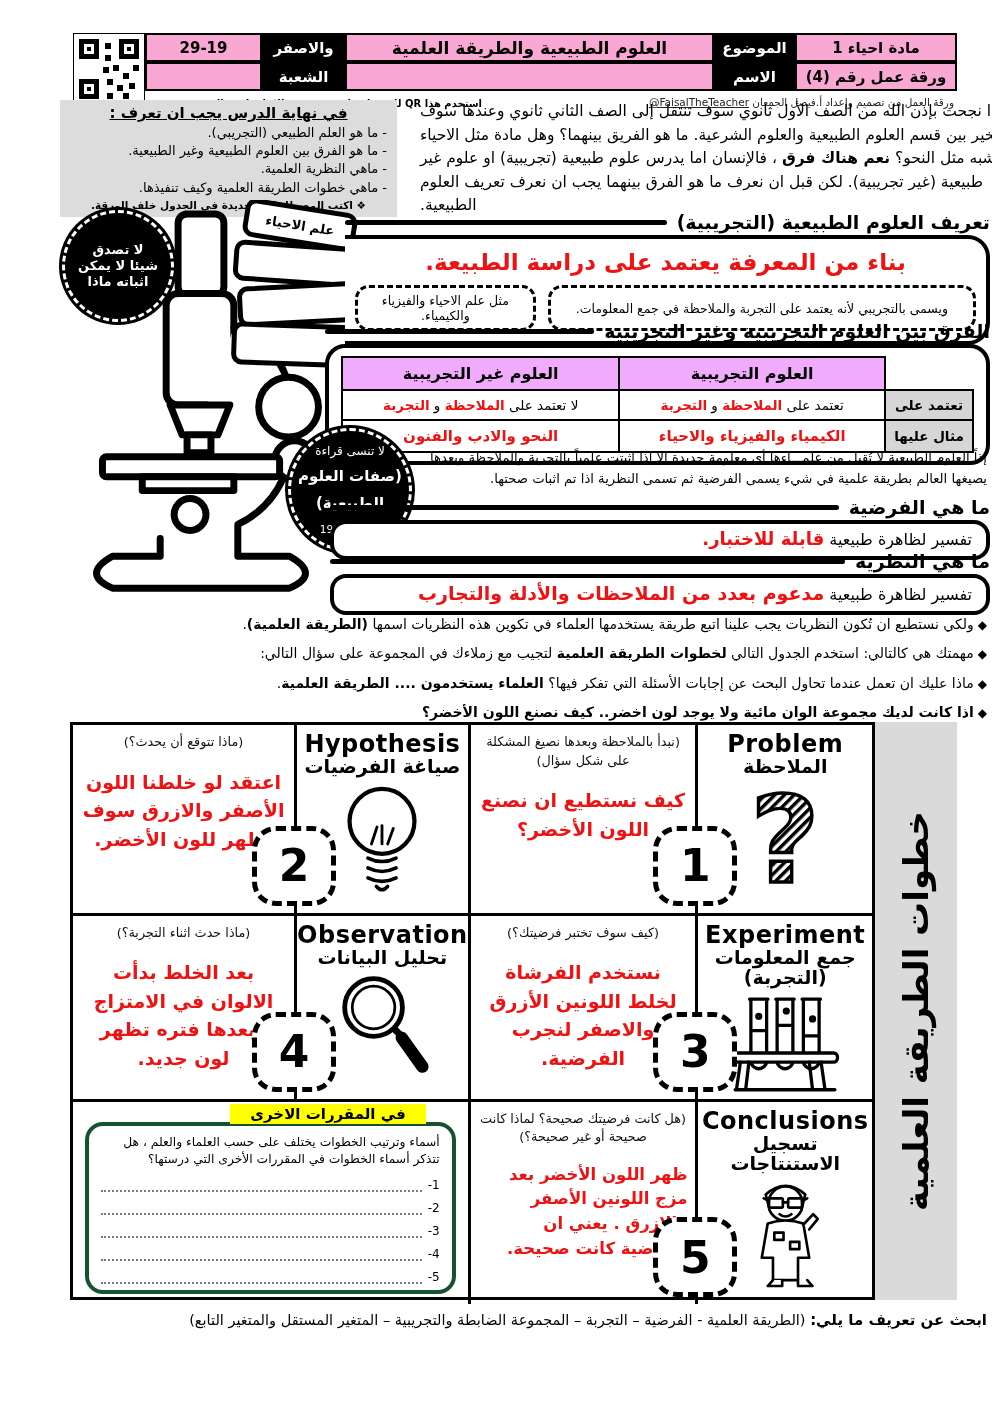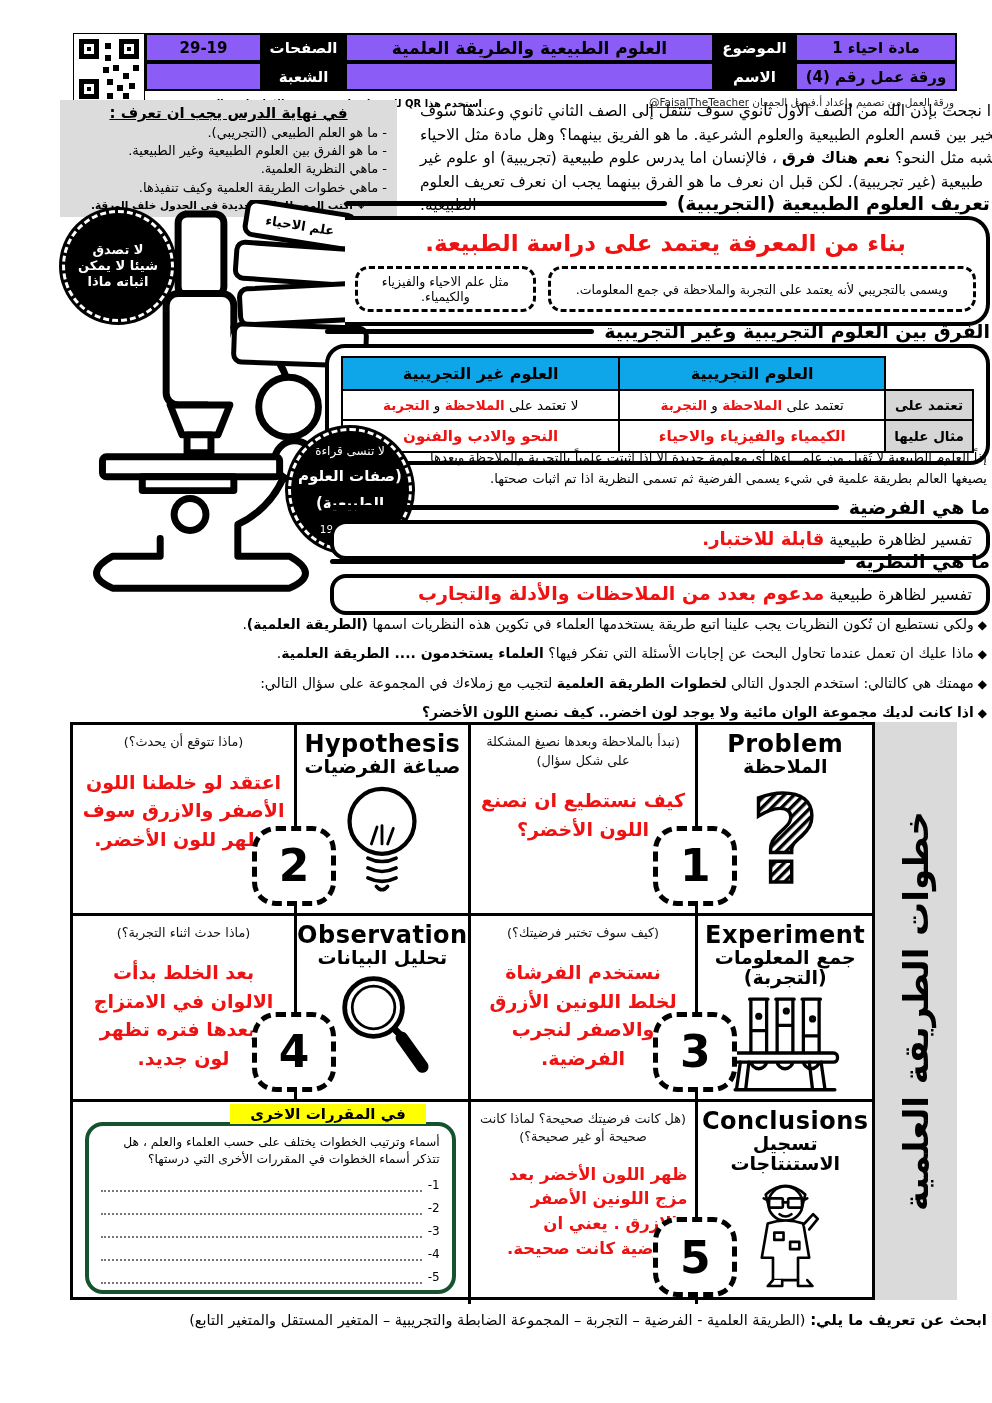--- a/index.html
+++ b/index.html
@@ -5,21 +5,21 @@
   * { box-sizing: border-box; margin: 0; padding: 0; }
   html,body { background:#fff; }
   body { width:992px; height:1403px; position:relative; overflow:hidden;
          font-family:"DejaVu Sans", sans-serif; direction:rtl; color:#000; }
   .abs { position:absolute; }
 
   
   .hdr { top:33px; right:35px; display:flex; }
   .hcol { display:flex; flex-direction:column; }
   .hcell { border:2px solid #000; height:29px; display:flex; align-items:center;
-           justify-content:center; font-size:15px; font-weight:bold; background:#8b5cf6; }
+           justify-content:center; font-size:15px; font-weight:bold; background:#f9a8d4; }
   .hcol + .hcol .hcell { border-right:none; }
   .hcell.k { background:#000; color:#fff; }
   .qr { top:33px; left:73px; width:72px; height:72px; }
   .credit { top:96px; right:38px; font-size:10.5px; color:#222; }
   .credit u { text-decoration:underline; }
   .qrcap { top:98px; left:150px; width:332px; font-size:10px; font-weight:bold; text-align:right; }
 
   
   .obj { top:100px; left:60px; width:337px; background:#dcdcdc; padding:4px 10px 6px; }
   .obj .t { font-weight:bold; text-decoration:underline; font-size:15px; text-align:center; margin-bottom:2px; }
@@ -38,32 +38,32 @@
   .b2 { top:428px; left:288px; width:124px; height:124px; font-size:12px;gap:8px; }
   .b2 .big { font-size:15px; font-weight:bold; }
   .b2 .sm { font-size:10.5px; margin-top:2px; }
 
   
   .sec-head { display:flex; align-items:center; gap:10px; margin-bottom:2px; }
   .sec-head .t { font-weight:bold; font-size:19px; white-space:nowrap; }
   .sec-head .ln { flex:1; height:5px; background:#000; border-radius:3px; }
   .sec-box { border:4px solid #000; border-radius:20px; background:#fff; }
 
-  .sdef { top:192px; left:345px; width:645px; }
+  .sdef { top:211px; left:345px; width:645px; }
   .sdef .sec-box { border-left:0; border-radius:0 22px 22px 0; padding:6px 10px 10px; }
   .red-def { color:#ee1212; font-weight:bold; font-size:23px; text-align:center; margin:4px 0 10px; }
   .dash-row { display:flex; gap:12px; align-items:stretch; }
   .dash-box { border:3px dashed #000; border-radius:14px; padding:5px 10px; font-size:12.5px;
               display:flex; align-items:center; justify-content:center; text-align:center; background:#fff; }
 
   .scmp { top:320px; left:325px; width:665px; }
   .scmp .sec-box { padding:8px 12px; }
   table.cmp { width:100%; border-collapse:collapse; }
   table.cmp td, table.cmp th { border:2.5px solid #000; text-align:center; padding:6px 4px; font-size:13.5px; }
-  table.cmp .hd { background:#0ea5e9; font-weight:bold; font-size:16px; }
+  table.cmp .hd { background:#f0abfc; font-weight:bold; font-size:16px; }
   table.cmp .lb { background:#d6d6d6; font-weight:bold; font-size:13.5px; width:88px; }
   table.cmp .corner { border:none; background:#fff; }
   .r { color:#ee1212; font-weight:bold; }
   table.cmp .ex { color:#ee1212; font-weight:bold; font-size:15px; }
 
   .para { top:447px; left:413px; width:574px; font-size:13.2px; line-height:1.6; text-align:right; }
 
   .shyp { top:496px; left:330px; width:660px; }
   .sthr { top:550px; left:330px; width:660px; }
   .shyp .sec-box, .sthr .sec-box { padding:4px 14px 7px; font-size:16px; text-align:right; border-radius:16px; }
@@ -121,21 +121,21 @@
   </div>
   <div class="hcol" style="width:83px">
     <div class="hcell k">الموضوع</div>
     <div class="hcell k">الاسم</div>
   </div>
   <div class="hcol" style="width:367px">
     <div class="hcell" style="font-size:17px">العلوم الطبيعية والطريقة العلمية</div>
     <div class="hcell"></div>
   </div>
   <div class="hcol" style="width:85px">
-    <div class="hcell k">الصفحات</div>
+    <div class="hcell k">والاصفر</div>
     <div class="hcell k">الشعبة</div>
   </div>
   <div class="hcol" style="width:115px">
     <div class="hcell">
         <span dir="ltr">29-19</span>
       </div>
     <div class="hcell"></div>
   </div>
 </div>
 
@@ -287,24 +287,24 @@
   <div class="sec-box">
     <span>تفسير لظاهرة طبيعية </span><span class="r">مدعوم بعدد من الملاحظات والأدلة والتجارب</span>
   </div>
 </div>
 
 <div class="abs bullets">
   <div class="bullet">
     <span class="bm">◆</span><span>ولكي نستطيع ان تُكون النظريات يجب علينا اتبع طريقة يستخدمها العلماء في تكوين هذه النظريات اسمها </span><b>(الطريقة العلمية)</b><span>.</span>
   </div>
   <div class="bullet">
+    <span class="bm">◆</span><span>مهمتك هي كالتالي: استخدم الجدول التالي </span><b>لخطوات الطريقة العلمية</b><span> لتجيب مع زملاءك في المجموعة على سؤال التالي:</span>
+  </div>
+  <div class="bullet">
     <span class="bm">◆</span><span>ماذا عليك ان تعمل عندما تحاول البحث عن إجابات الأسئلة التي تفكر فيها؟ </span><b>العلماء يستخدمون .... الطريقة العلمية</b><span>.</span>
-  </div>
-  <div class="bullet">
-    <span class="bm">◆</span><span>مهمتك هي كالتالي: استخدم الجدول التالي </span><b>لخطوات الطريقة العلمية</b><span> لتجيب مع زملاءك في المجموعة على سؤال التالي:</span>
   </div>
   <div class="bullet">
     <span class="bm">◆</span><span></span><b>اذا كانت لديك مجموعة الوان مائية ولا يوجد لون اخضر.. كيف نصنع اللون الأخضر؟</b><span></span>
   </div>
 </div>
 
 <div class="abs gridwrap">
   <div class="side">
     <span>خطوات الطريقة العلمية</span>
   </div>

